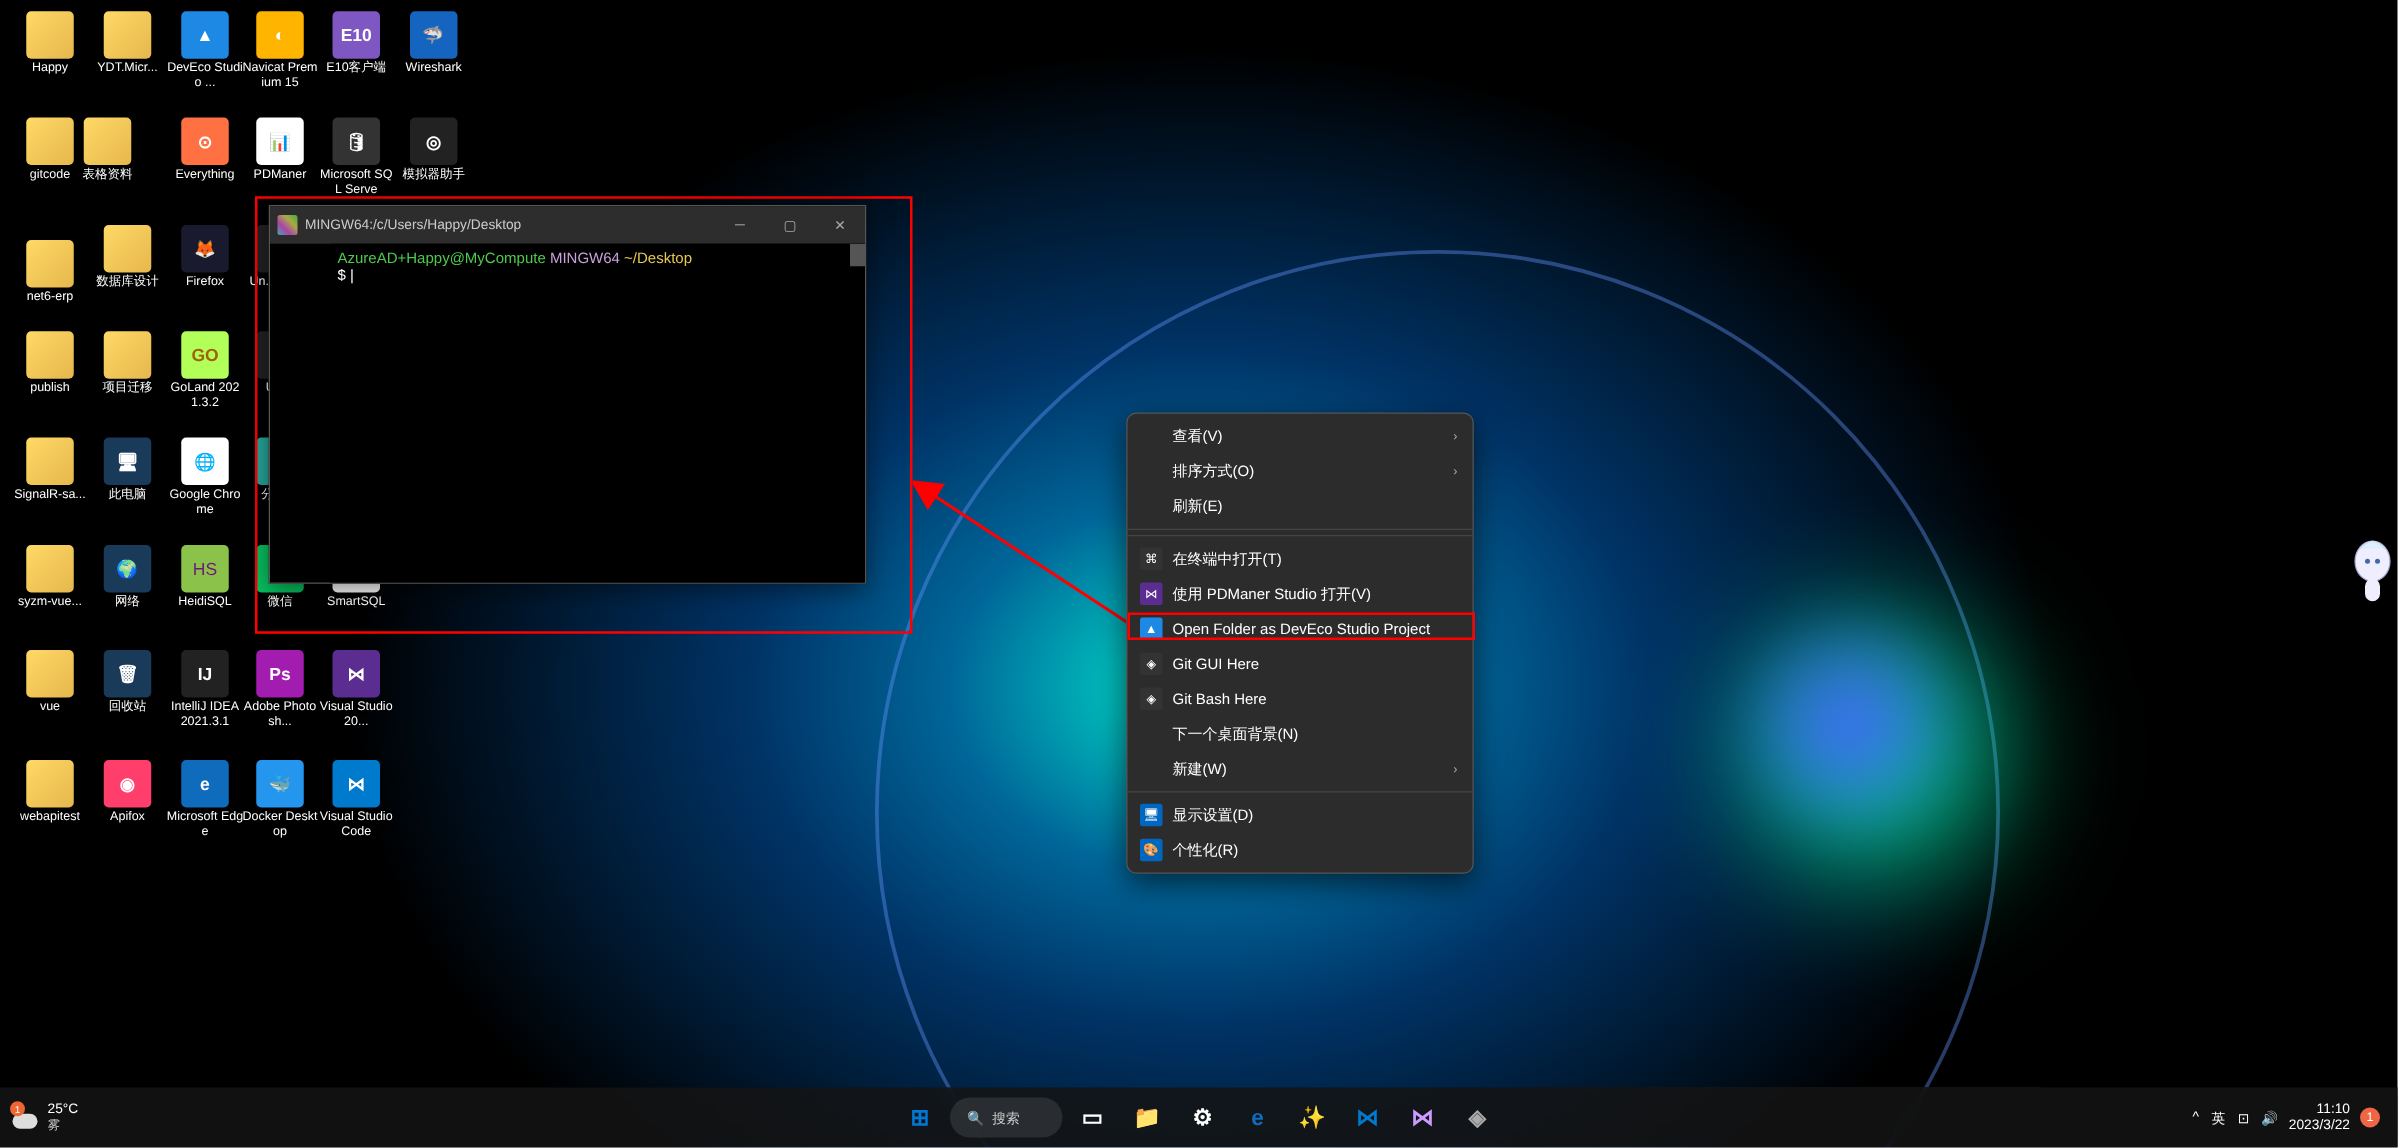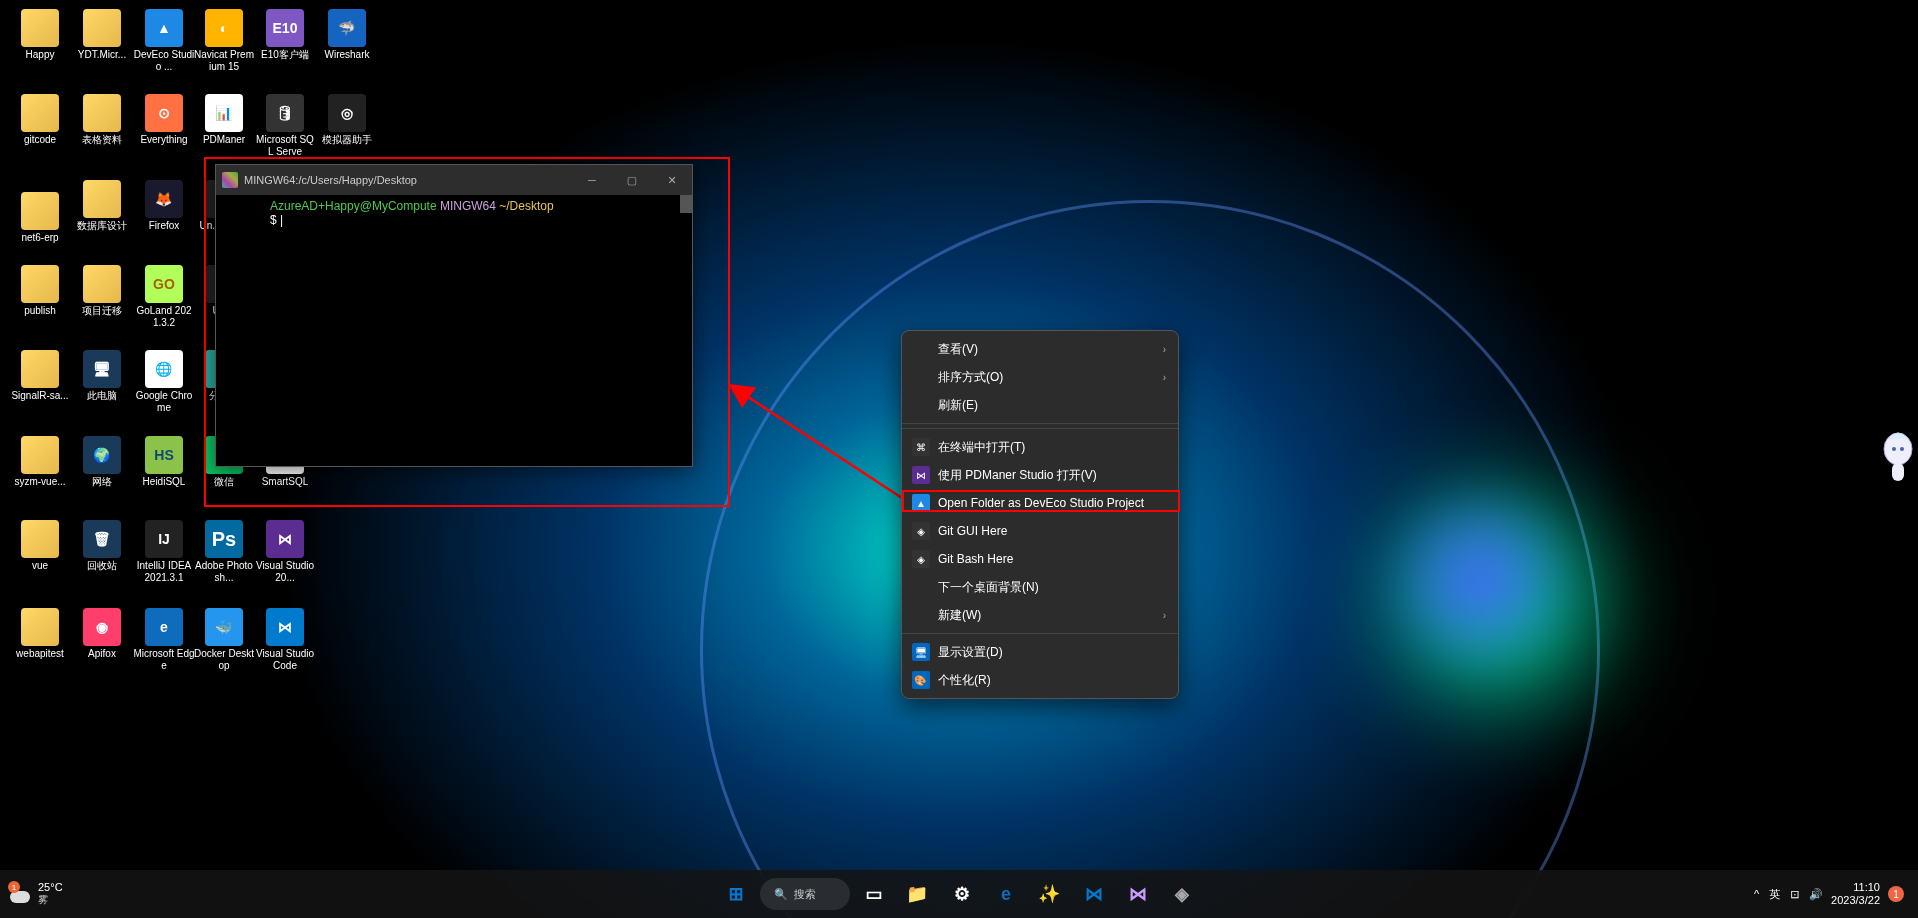--- a/index.html
+++ b/index.html
@@ -123,21 +123,21 @@
       <div class="label">E10客户端</div>
     </div>
     <div class="desktop-icon" style="left: 316px; top: 9px;">
       <div class="icon-img" style="background: rgb(21, 101, 192); color: rgb(255, 255, 255); font-size: 14px; font-weight: bold;">🦈</div>
       <div class="label">Wireshark</div>
     </div>
     <div class="desktop-icon" style="left: 9px; top: 94px;">
       <div class="icon-img folder-icon"></div>
       <div class="label">gitcode</div>
     </div>
-    <div class="desktop-icon" style="left: 71px; top: 94px;">
+    <div class="desktop-icon" style="left: 55px; top: 94px;">
       <div class="icon-img folder-icon"></div>
       <div class="label">表格资料</div>
     </div>
     <div class="desktop-icon" style="left: 133px; top: 94px;">
       <div class="icon-img" style="background: rgb(255, 112, 67); color: rgb(255, 255, 255); font-size: 14px; font-weight: bold;">⊙</div>
       <div class="label">Everything</div>
     </div>
     <div class="desktop-icon" style="left: 193px; top: 94px;">
       <div class="icon-img" style="background: rgb(255, 255, 255); color: rgb(255, 255, 255); font-size: 14px; font-weight: bold;">📊</div>
       <div class="label">PDManer</div>
@@ -200,21 +200,21 @@
     </div>
     <div class="desktop-icon" style="left: 9px; top: 436px;">
       <div class="icon-img folder-icon"></div>
       <div class="label">syzm-vue...</div>
     </div>
     <div class="desktop-icon" style="left: 71px; top: 436px;">
       <div class="icon-img" style="background: rgb(26, 58, 90); color: rgb(255, 255, 255); font-size: 14px; font-weight: bold;">🌍</div>
       <div class="label">网络</div>
     </div>
     <div class="desktop-icon" style="left: 133px; top: 436px;">
-      <div class="icon-img" style="background: rgb(139, 195, 74); color: #0c4a6e; font-size: 14px; font-weight: bold;">HS</div>
+      <div class="icon-img" style="background: rgb(139, 195, 74); color: #701a75; font-size: 14px; font-weight: normal;">HS</div>
       <div class="label">HeidiSQL</div>
     </div>
     <div class="desktop-icon" style="left: 193px; top: 436px;">
       <div class="icon-img" style="background: rgb(7, 193, 96); color: rgb(255, 255, 255); font-size: 14px; font-weight: bold;">💬</div>
       <div class="label">微信</div>
     </div>
     <div class="desktop-icon" style="left: 254px; top: 436px;">
       <div class="icon-img" style="background: rgb(255, 255, 255); color: rgb(255, 255, 255); font-size: 14px; font-weight: bold;">⊞</div>
       <div class="label">SmartSQL</div>
     </div>
@@ -224,21 +224,21 @@
     </div>
     <div class="desktop-icon" style="left: 71px; top: 520px;">
       <div class="icon-img" style="background: rgb(26, 58, 90); color: rgb(255, 255, 255); font-size: 14px; font-weight: bold;">🗑</div>
       <div class="label">回收站</div>
     </div>
     <div class="desktop-icon" style="left: 133px; top: 520px;">
       <div class="icon-img" style="background: rgb(34, 34, 34); color: rgb(255, 255, 255); font-size: 14px; font-weight: bold;">IJ</div>
       <div class="label">IntelliJ IDEA 2021.3.1</div>
     </div>
     <div class="desktop-icon" style="left: 193px; top: 520px;">
-      <div class="icon-img" style="background: #0369a1; color: rgb(255, 255, 255); font-size: 20px; font-weight: bold;">Ps</div>
+      <div class="icon-img" style="background: #a21caf; color: rgb(255, 255, 255); font-size: 14px; font-weight: bold;">Ps</div>
       <div class="label">Adobe Photosh...</div>
     </div>
     <div class="desktop-icon" style="left: 254px; top: 520px;">
       <div class="icon-img" style="background: rgb(92, 45, 145); color: rgb(255, 255, 255); font-size: 14px; font-weight: bold;">⋈</div>
       <div class="label">Visual Studio 20...</div>
     </div>
     <div class="desktop-icon" style="left: 9px; top: 608px;">
       <div class="icon-img folder-icon"></div>
       <div class="label">webapitest</div>
     </div>

